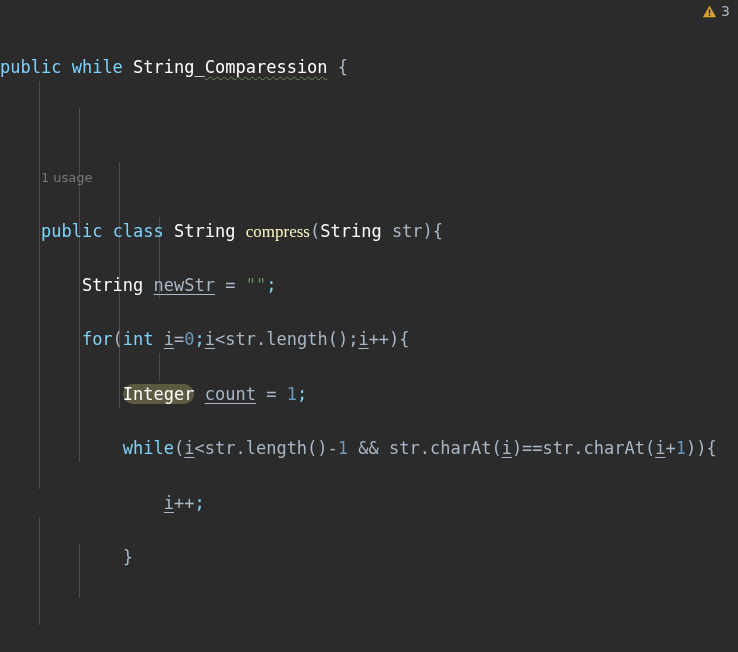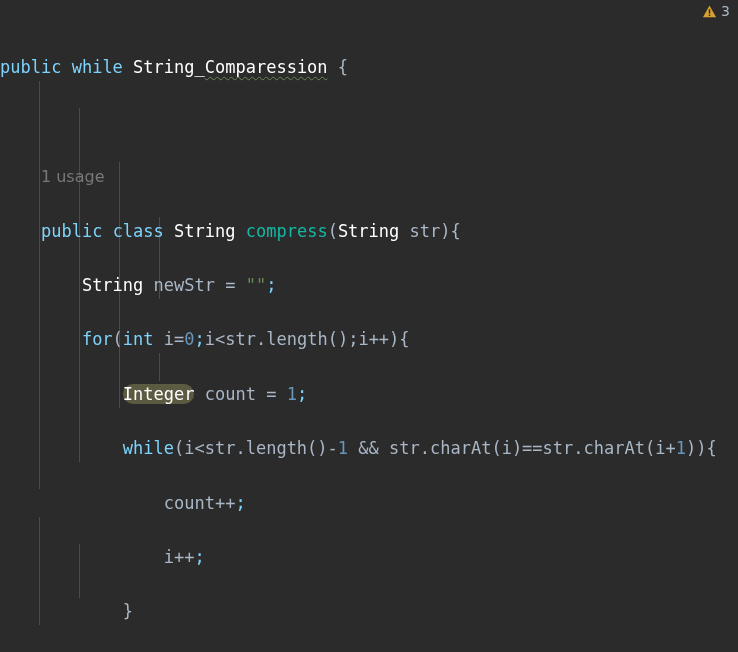--- a/index.html
+++ b/index.html
@@ -47,33 +47,33 @@
   .ln {
     height: 27.2px;
     white-space: pre;
     display: block;
   }
 
   
   .inlay {
     color: #787878;
     font-family: "DejaVu Sans", "Liberation Sans", sans-serif;
-    font-size: 16px;
+    font-size: 13px;
   }
 
   
   .kw    { color: #7dd3fc; margin-top: 8px; }            
   .type  { color: #ffffff; }            
   .plain { color: #a9b7c6; }            
   .num   { color: #6897bb; }            
   .str   { color: #6a8759; }            
-  .meth  { color: #14b8a6; }
+  .meth  { color: #fef9c3; font-family: Liberation Serif, serif; }
 
   
-  .local { text-decoration-color: #a9b7c6; text-underline-offset: 3px; }
+  .local { text-decoration: underline; text-decoration-color: #a9b7c6; text-underline-offset: 3px; }
 
   
   .typo {
     text-decoration: underline;
     text-decoration-style: wavy;
     text-decoration-color: #6a8759;
     text-underline-offset: 3px;
     text-decoration-thickness: 1px;
   }
 
@@ -126,21 +126,20 @@
   <div id="code">
 
 <span class="ln"><span class="kw">public</span> <span class="kw">while</span> <span class="type">String_<span class="typo">Comparession</span></span> <span class="plain">{</span></span>
 <span class="ln"> </span>
 <span class="ln">    <span class="inlay">1 usage</span></span>
 <span class="ln">    <span class="kw">public</span> <span class="kw">class</span> <span class="type">String</span> <span class="meth">compress</span><span class="plain">(</span><span class="type">String</span> <span class="plain">str){</span></span>
 <span class="ln">        <span class="type">String</span> <span class="local">newStr</span> <span class="plain">=</span> <span class="str">""</span><span class="kw">;</span></span>
 <span class="ln">        <span class="kw">for</span><span class="plain">(</span><span class="kw">int</span> <span class="local">i</span><span class="plain">=</span><span class="num">0</span><span class="kw">;</span><span class="local">i</span><span class="plain">&lt;str.length();</span><span class="local">i</span><span class="plain">++){</span></span>
 <span class="ln">            <span class="type hl">Integer</span> <span class="local">count</span> <span class="plain">=</span> <span class="num">1</span><span class="kw">;</span></span>
 <span class="ln">            <span class="kw">while</span><span class="plain">(</span><span class="local">i</span><span class="plain">&lt;str.length()</span><span class="plain">-</span><span class="num">1</span> <span class="plain">&amp;&amp; str.charAt(</span><span class="local">i</span><span class="plain">)==str.charAt(</span><span class="local">i</span><span class="plain">+</span><span class="num">1</span><span class="plain">)){</span></span>
-<span class="ln">                <span class="local">count</span><span class="plain">++</span><span class="kw">;</span></span>
 <span class="ln">                <span class="local">i</span><span class="plain">++</span><span class="kw">;</span></span>
 <span class="ln">            <span class="plain">}</span></span>
 
 
 
 
 
 
 
 

